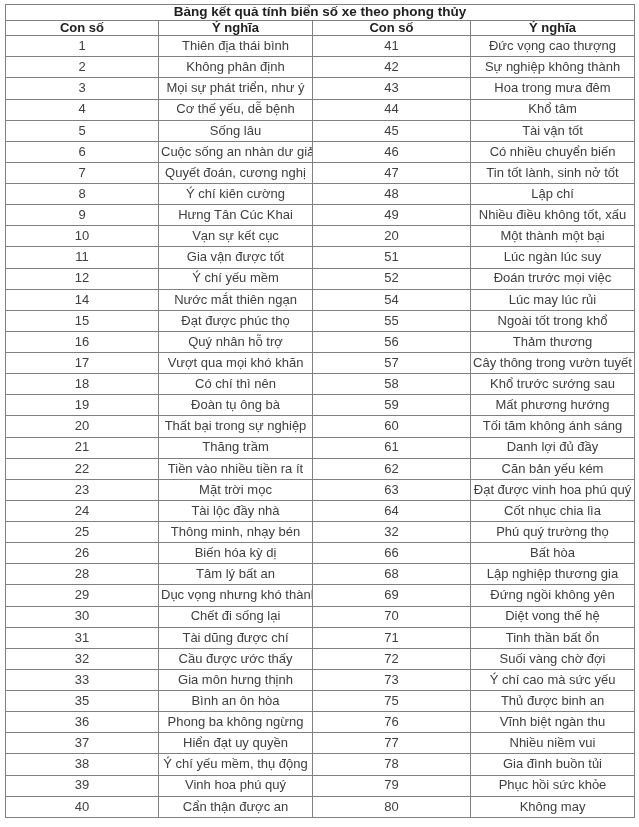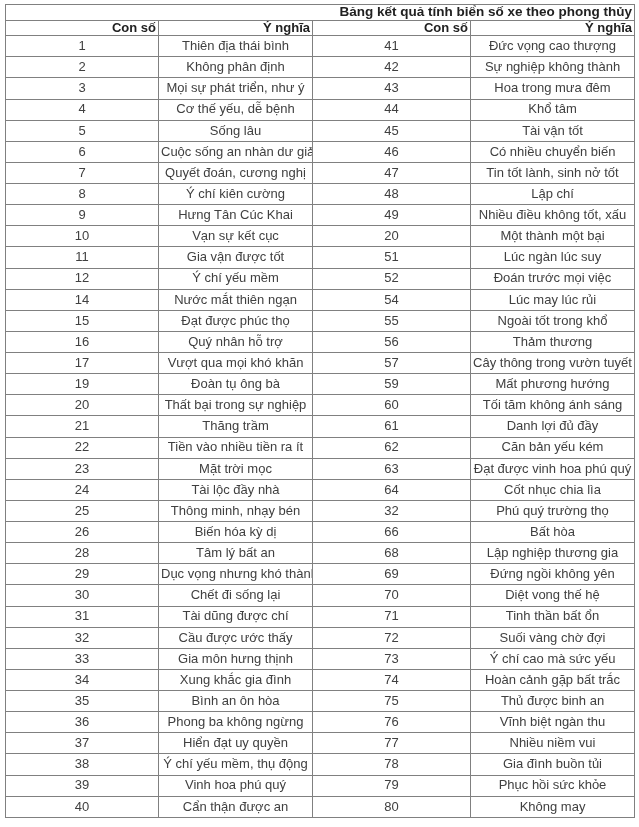--- a/index.html
+++ b/index.html
@@ -40,21 +40,20 @@
     white-space: nowrap;
     overflow: hidden;
   }
   table.fengshui td {
     color: var(--text);
     font-weight: 400;
   }
   table.fengshui th {
     color: var(--heading);
     font-weight: 700;
-    text-align: right;
   }
   table.fengshui th.title {
     font-size: 13.5px;
   }
 </style>
 </head>
 <body>
 
 <table class="fengshui">
   <colgroup>
@@ -165,20 +164,26 @@
         <td>56</td>
         <td>Thảm thương</td>
       </tr>
       <tr>
         <td>17</td>
         <td>Vượt qua mọi khó khăn</td>
         <td>57</td>
         <td>Cây thông trong vườn tuyết</td>
       </tr>
       <tr>
+        <td>18</td>
+        <td>Có chí thì nên</td>
+        <td>58</td>
+        <td>Khổ trước sướng sau</td>
+      </tr>
+      <tr>
         <td>19</td>
         <td>Đoàn tụ ông bà</td>
         <td>59</td>
         <td>Mất phương hướng</td>
       </tr>
       <tr>
         <td>20</td>
         <td>Thất bại trong sự nghiệp</td>
         <td>60</td>
         <td>Tối tăm không ánh sáng</td>
@@ -249,26 +254,20 @@
         <td>72</td>
         <td>Suối vàng chờ đợi</td>
       </tr>
       <tr>
         <td>33</td>
         <td>Gia môn hưng thịnh</td>
         <td>73</td>
         <td>Ý chí cao mà sức yếu</td>
       </tr>
       <tr>
-        <td>34</td>
-        <td>Xung khắc gia đình</td>
-        <td>74</td>
-        <td>Hoàn cảnh gặp bất trắc</td>
-      </tr>
-      <tr>
         <td>35</td>
         <td>Bình an ôn hòa</td>
         <td>75</td>
         <td>Thủ được binh an</td>
       </tr>
       <tr>
         <td>36</td>
         <td>Phong ba không ngừng</td>
         <td>76</td>
         <td>Vĩnh biệt ngàn thu</td>

